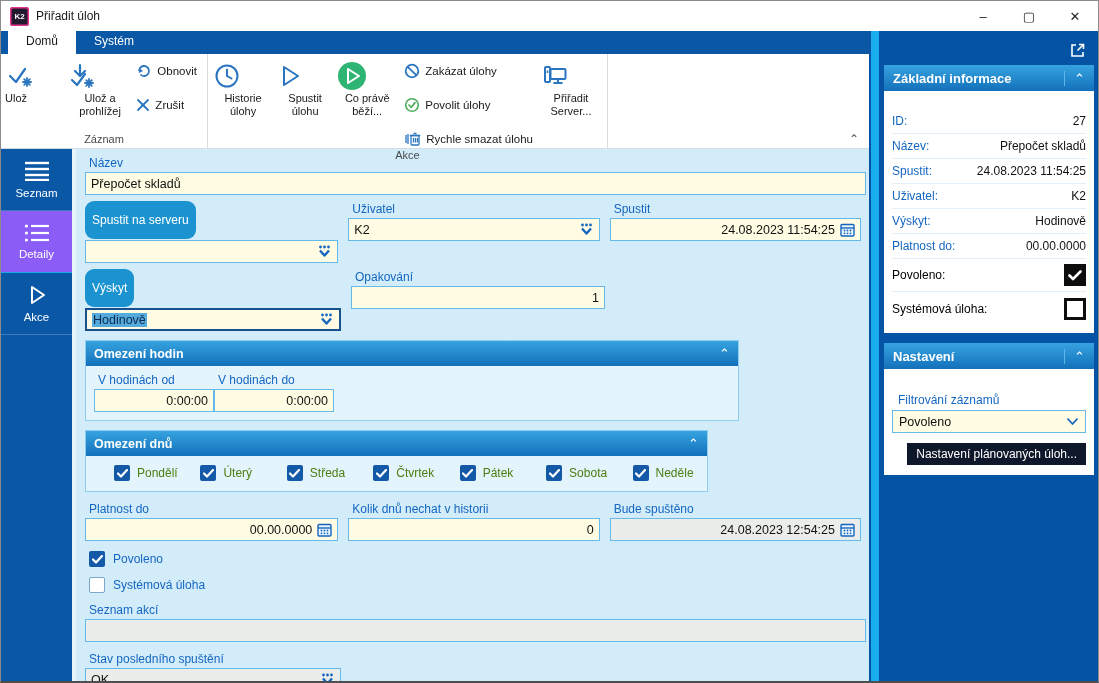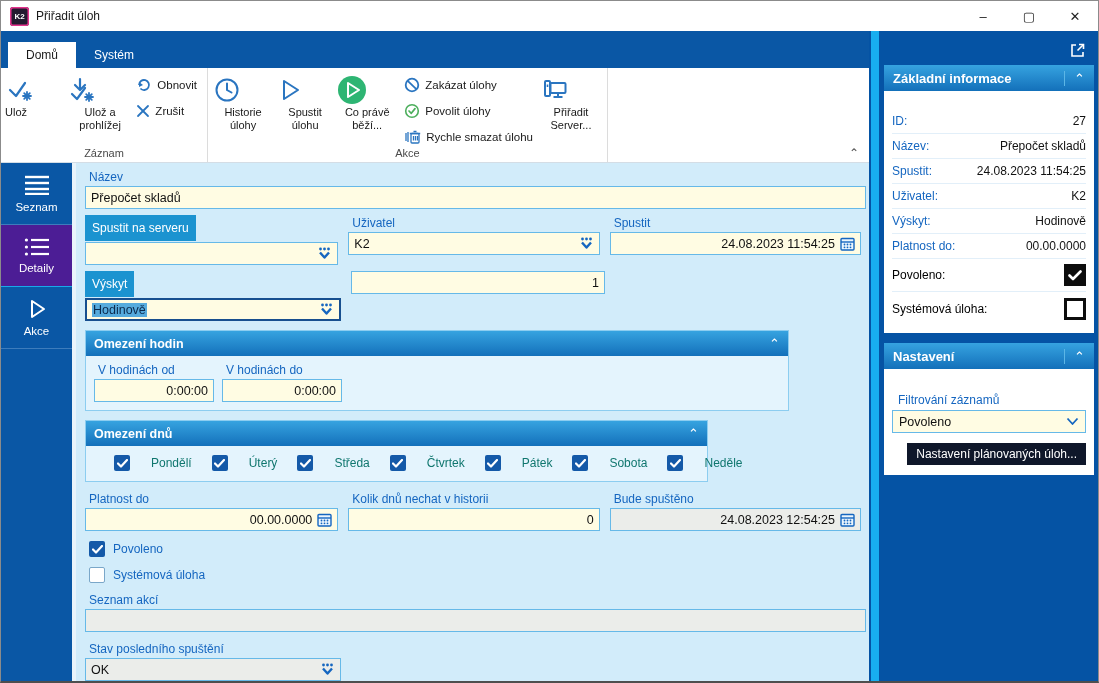--- a/index.html
+++ b/index.html
@@ -11,62 +11,62 @@
   .k2logo { width:19px; height:19px; margin:0 7px 0 9px; background:#241a30; border-radius:3px; color:#fff; font-size:8px; font-weight:bold; display:flex; align-items:center; justify-content:center; box-shadow:inset 0 0 0 1.5px #e5338d; }
   .wtitle { font-size:12px; color:#1a1a1a; }
   .wincontrols { margin-left:auto; display:flex; height:100%; }
   .winbtn { width:46px; height:100%; display:flex; align-items:center; justify-content:center; font-size:13px; color:#222; cursor:pointer; }
 
   
   .main-row { flex:1; display:flex; min-height:0; }
   .left-col { width:868px; display:flex; flex-direction:column; min-height:0; }
 
   
-  .tabbar { height:37px; background:#0a57a5; display:flex; align-items:flex-end; flex:0 0 auto; }
+  .tabbar { height:23px; background:#0a57a5; display:flex; align-items:flex-end; flex:0 0 auto; }
   .tab { padding:6px 18px 6px 18px; font-size:12px; color:#fff; cursor:pointer; }
   .tab.active { background:#fff; color:#1a1a1a; margin-left:7px; }
 
   
   .ribbon { height:95px; background:#fff; border-bottom:1px solid #d4dde5; display:flex; position:relative; flex:0 0 auto; }
   .rgroup { display:flex; flex-direction:column; border-right:1px solid #dcdcdc; padding:2px 4px 0 4px; }
   .rgroup-buttons { display:flex; flex:1; align-items:flex-start; }
   .rgroup-label { text-align:center; font-size:11px; color:#4a4a4a; padding:1px 0 3px 0; }
   .bigbtn { width:64px; padding-top:4px; display:flex; flex-direction:column; align-items:flex-start; cursor:pointer; }
   .bigbtn .bicon { height:32px; display:flex; align-items:center; justify-content:center; }
   .bigbtn .blabel { font-size:11px; color:#1a1a1a; text-align:center; line-height:1.2; }
-  .smallcol { display:flex; flex-direction:column; justify-content:flex-start; padding:6px 6px 0 2px; gap:8px; }
+  .smallcol { display:flex; flex-direction:column; justify-content:flex-start; padding:6px 6px 0 2px; gap:16px; }
   .smallbtn { display:flex; align-items:center; gap:5px; font-size:11.5px; color:#1a1a1a; cursor:pointer; height:18px; white-space:nowrap; }
   .ribbon-collapse { position:absolute; right:10px; bottom:2px; font-size:12px; color:#555; cursor:pointer; }
 
   
   .content-row { flex:1; display:flex; min-height:0; background:#eaf4fb; }
   .sidebar { width:71px; background:#0a57a5; display:flex; flex-direction:column; flex:0 0 auto; margin-right:4px; }
   .side-item { height:62px; display:flex; flex-direction:column; align-items:center; justify-content:center; gap:6px; color:#fff; font-size:11.5px; border-bottom:1px solid #3d7cbc; cursor:pointer; }
-  .side-item.active { background:#4c1d95; border-bottom:1px solid #18a8ea; }
+  .side-item.active { background:#8b5cf6; border-bottom:1px solid #18a8ea; }
 
   
   .form { flex:1; background:#d2ecfa; padding:6px 8px 0 9px; overflow:hidden; }
   .flabel { font-size:12px; color:#1566c0; padding:1px 0 2px 4px; }
-  .flabel-hl { display:inline-block; font-size:12px; color:#fff; background:#1b93d0; padding:6px 7px; margin-bottom:1px; }
+  .flabel-hl { display:inline-block; font-size:12px; color:#fff; background:#1b93d0; padding:12px 7px; margin-bottom:1px;border-radius:9px; }
   .field { height:23px; background:#fffce3; border:1px solid #66b9e8; display:flex; align-items:center; padding:0 5px; font-size:12.5px; color:#111; }
   .field.readonly { background:#ebedea; }
   .field.focused { border:2px solid #174f8f; }
   .field .sel { background:#56abdd; color:#0b2a4d; padding:0 1px; }
   .field.right { justify-content:flex-end; }
   .field.between { justify-content:space-between; }
   .frow { display:flex; gap:10px; margin-top:6px; }
   .col-a { width:256px; } .col-b { width:254px; } .col-c { width:254px; }
   .section { border:1px solid #8ccdf0; margin-top:9px; background:#e4f4fd; }
   .sec-head { height:25px; background:linear-gradient(180deg,#36a3e0,#1370ba); color:#fff; font-size:12.5px; font-weight:bold; display:flex; align-items:center; padding:0 8px; }
   .sec-head .chev { margin-left:auto; font-weight:normal; font-size:13px; cursor:pointer; }
   .sec-body { padding:6px 8px 8px 8px; }
-  .hours-row { display:flex; gap:8px; }
+  .hours-row { display:flex; }
   .hourfield { width:120px; }
   .days-row { display:flex; padding:3px 0 2px 0; }
-  .day { width:111px; display:flex; align-items:center; gap:21px; font-size:12px; color:#0f766e;padding-left:20px; }
+  .day { width:111px; display:flex; align-items:center; gap:7px; font-size:12px; color:#4d7c0f;padding-left:20px; }
   .cb { width:16px; height:16px; flex:0 0 auto; border-radius:2px; display:flex; align-items:center; justify-content:center; cursor:pointer; }
   .cb.on { background:#1459a8; }
   .cb.off { background:#fff; border:1px solid #7aa7c9; }
   .cbrow { display:flex; align-items:center; gap:8px; margin:10px 0 0 4px; font-size:12px; color:#1566c0; }
 
   
   .right-panel { flex:1; background:#0553a4; position:relative; padding:4px 4px 0 15px; min-height:0; }
   .splitter { position:absolute; left:2px; top:0; bottom:0; width:8px; background:#18aef0; cursor:col-resize; }
   .panel-top { height:30px; display:flex; justify-content:flex-end; align-items:center; padding-right:8px; }
   .card { background:#fff; margin-bottom:10px; }
@@ -370,27 +370,28 @@
                         <circle cx="3.5" cy="2" r="1.4"></circle>
                         <circle cx="7.5" cy="2" r="1.4"></circle>
                         <circle cx="11.5" cy="2" r="1.4"></circle>
                       </g>
                       <polyline points="3,5.5 7.5,10.5 12,5.5" fill="none" stroke="#1566c0" stroke-width="2.4" stroke-linejoin="round"></polyline>
                     </svg>
                 </span>
               </div>
             </div>
             <div class="col-b">
+              <div class="flabel">Opakování</div>
               <div class="field right">
                   <span>1</span>
                 </div>
             </div>
           </div>
 
-          <div class="section" style="width:704px;">
+          <div class="section" style="width:654px;">
             <div class="sec-head">
               <span>Omezení hodin</span>
               <span class="chev">⌃</span>
             </div>
             <div class="sec-body">
               <div class="hours-row">
                 <div class="hourfield">
                   <div class="flabel">V hodinách od</div>
                   <div class="field right">
                       <span>0:00:00</span>

